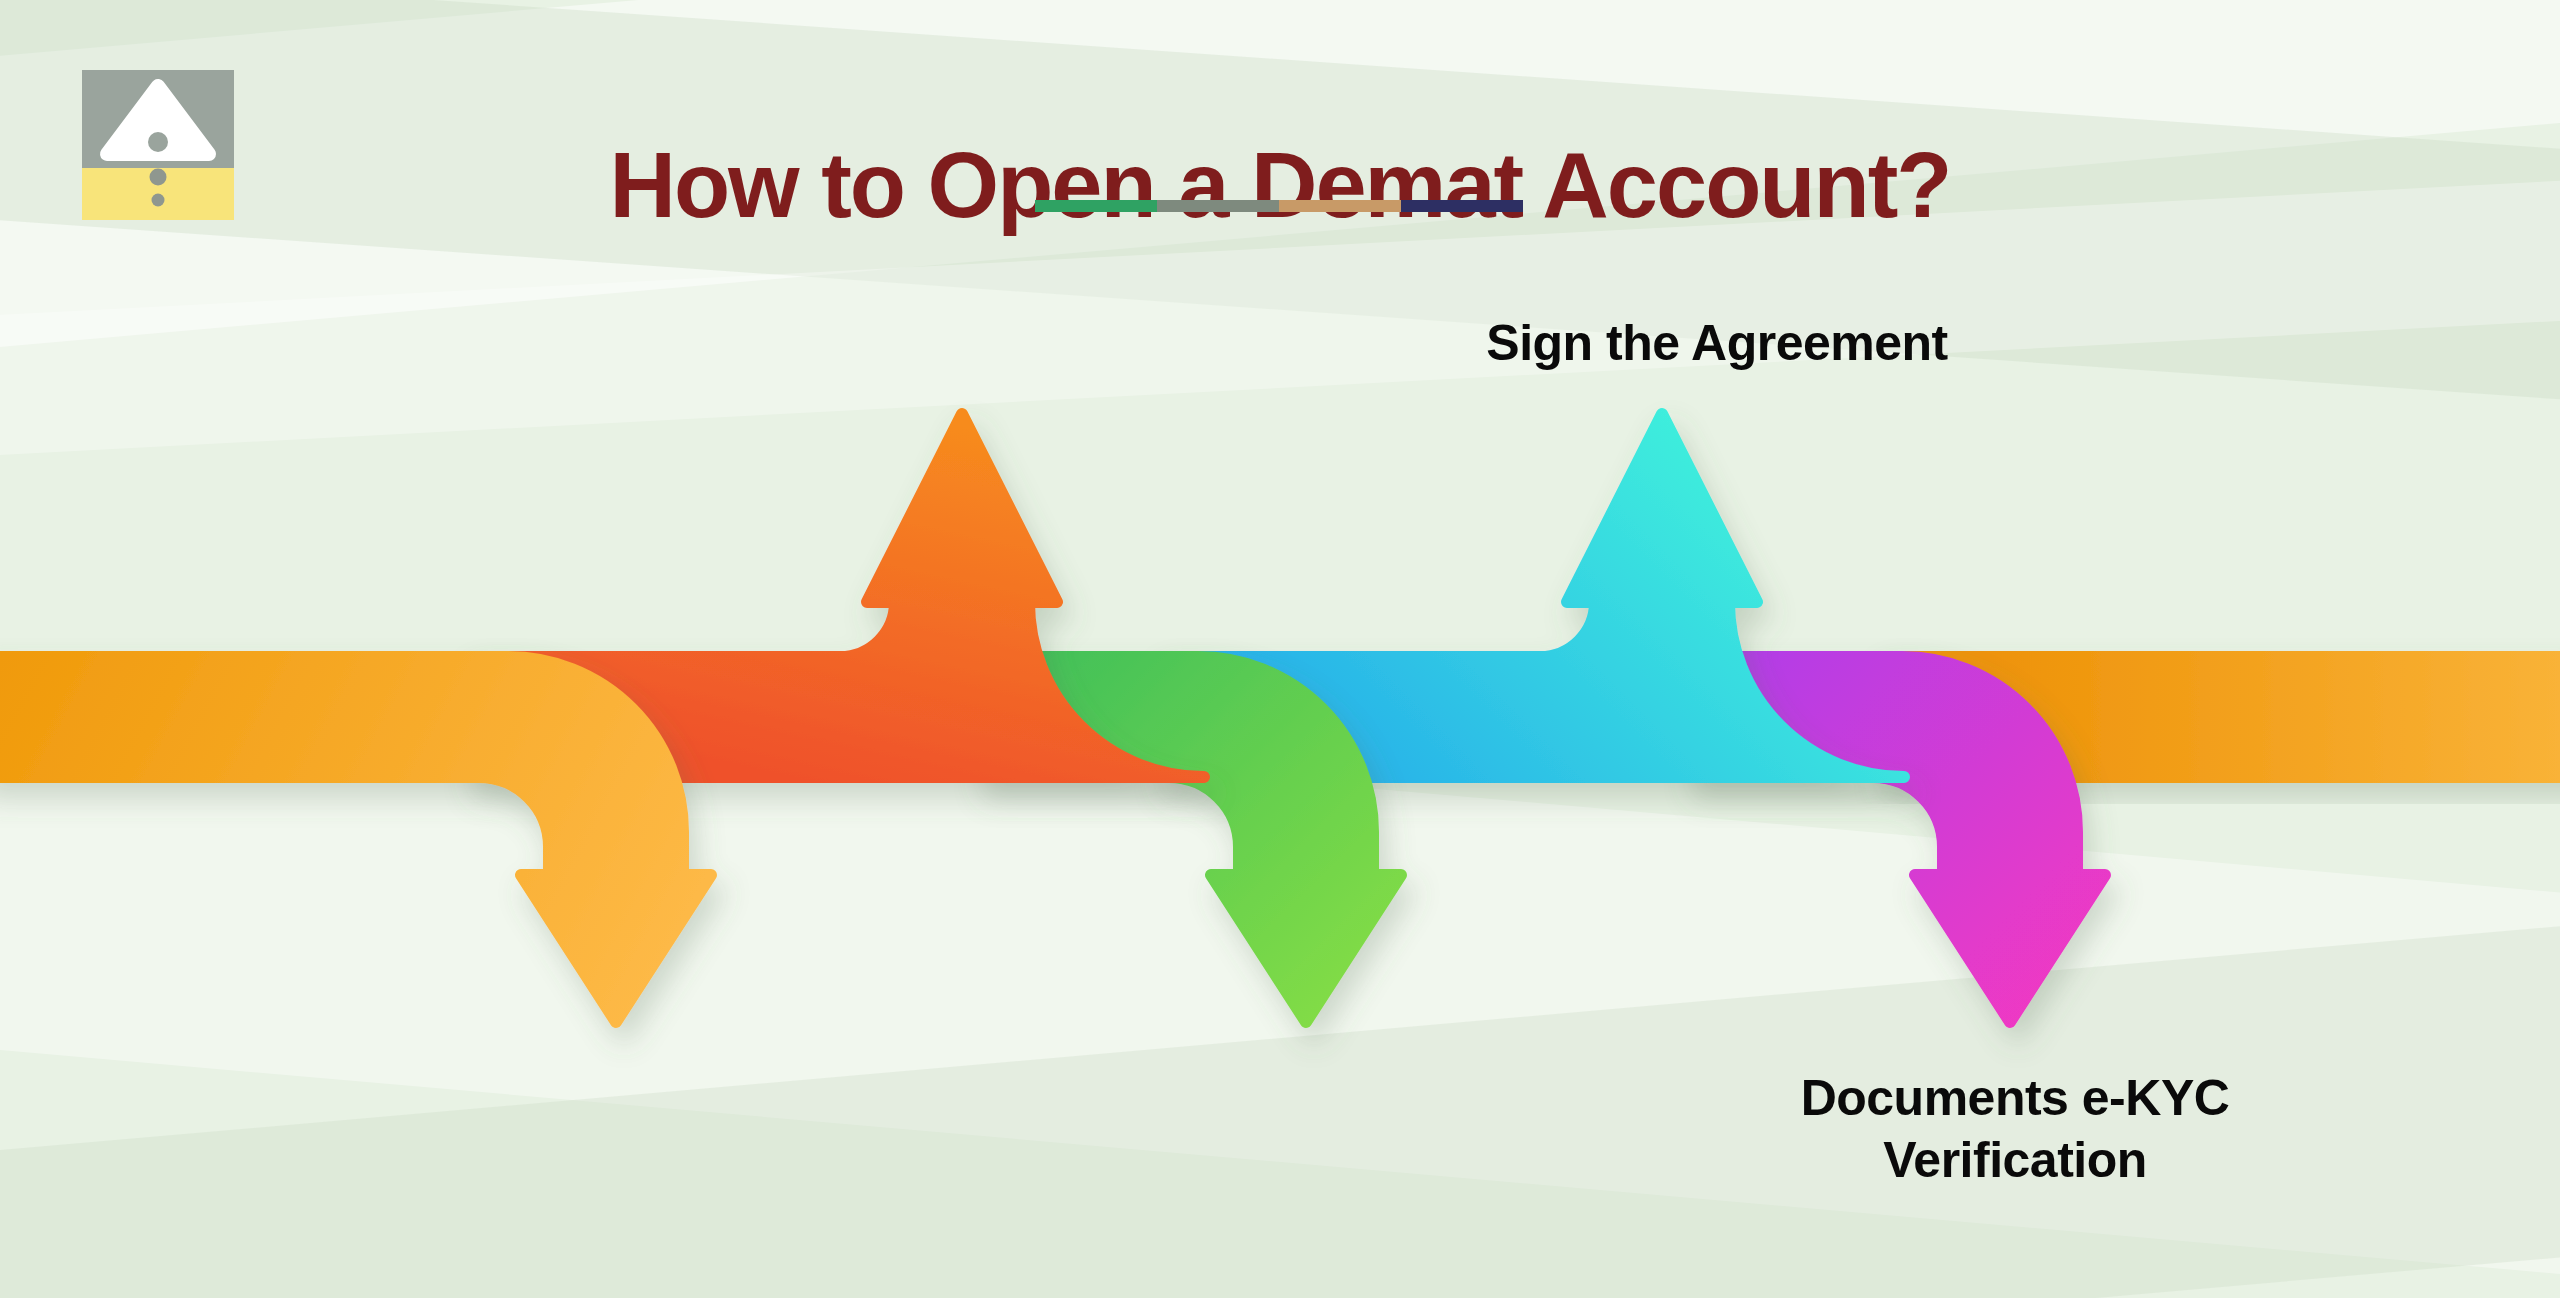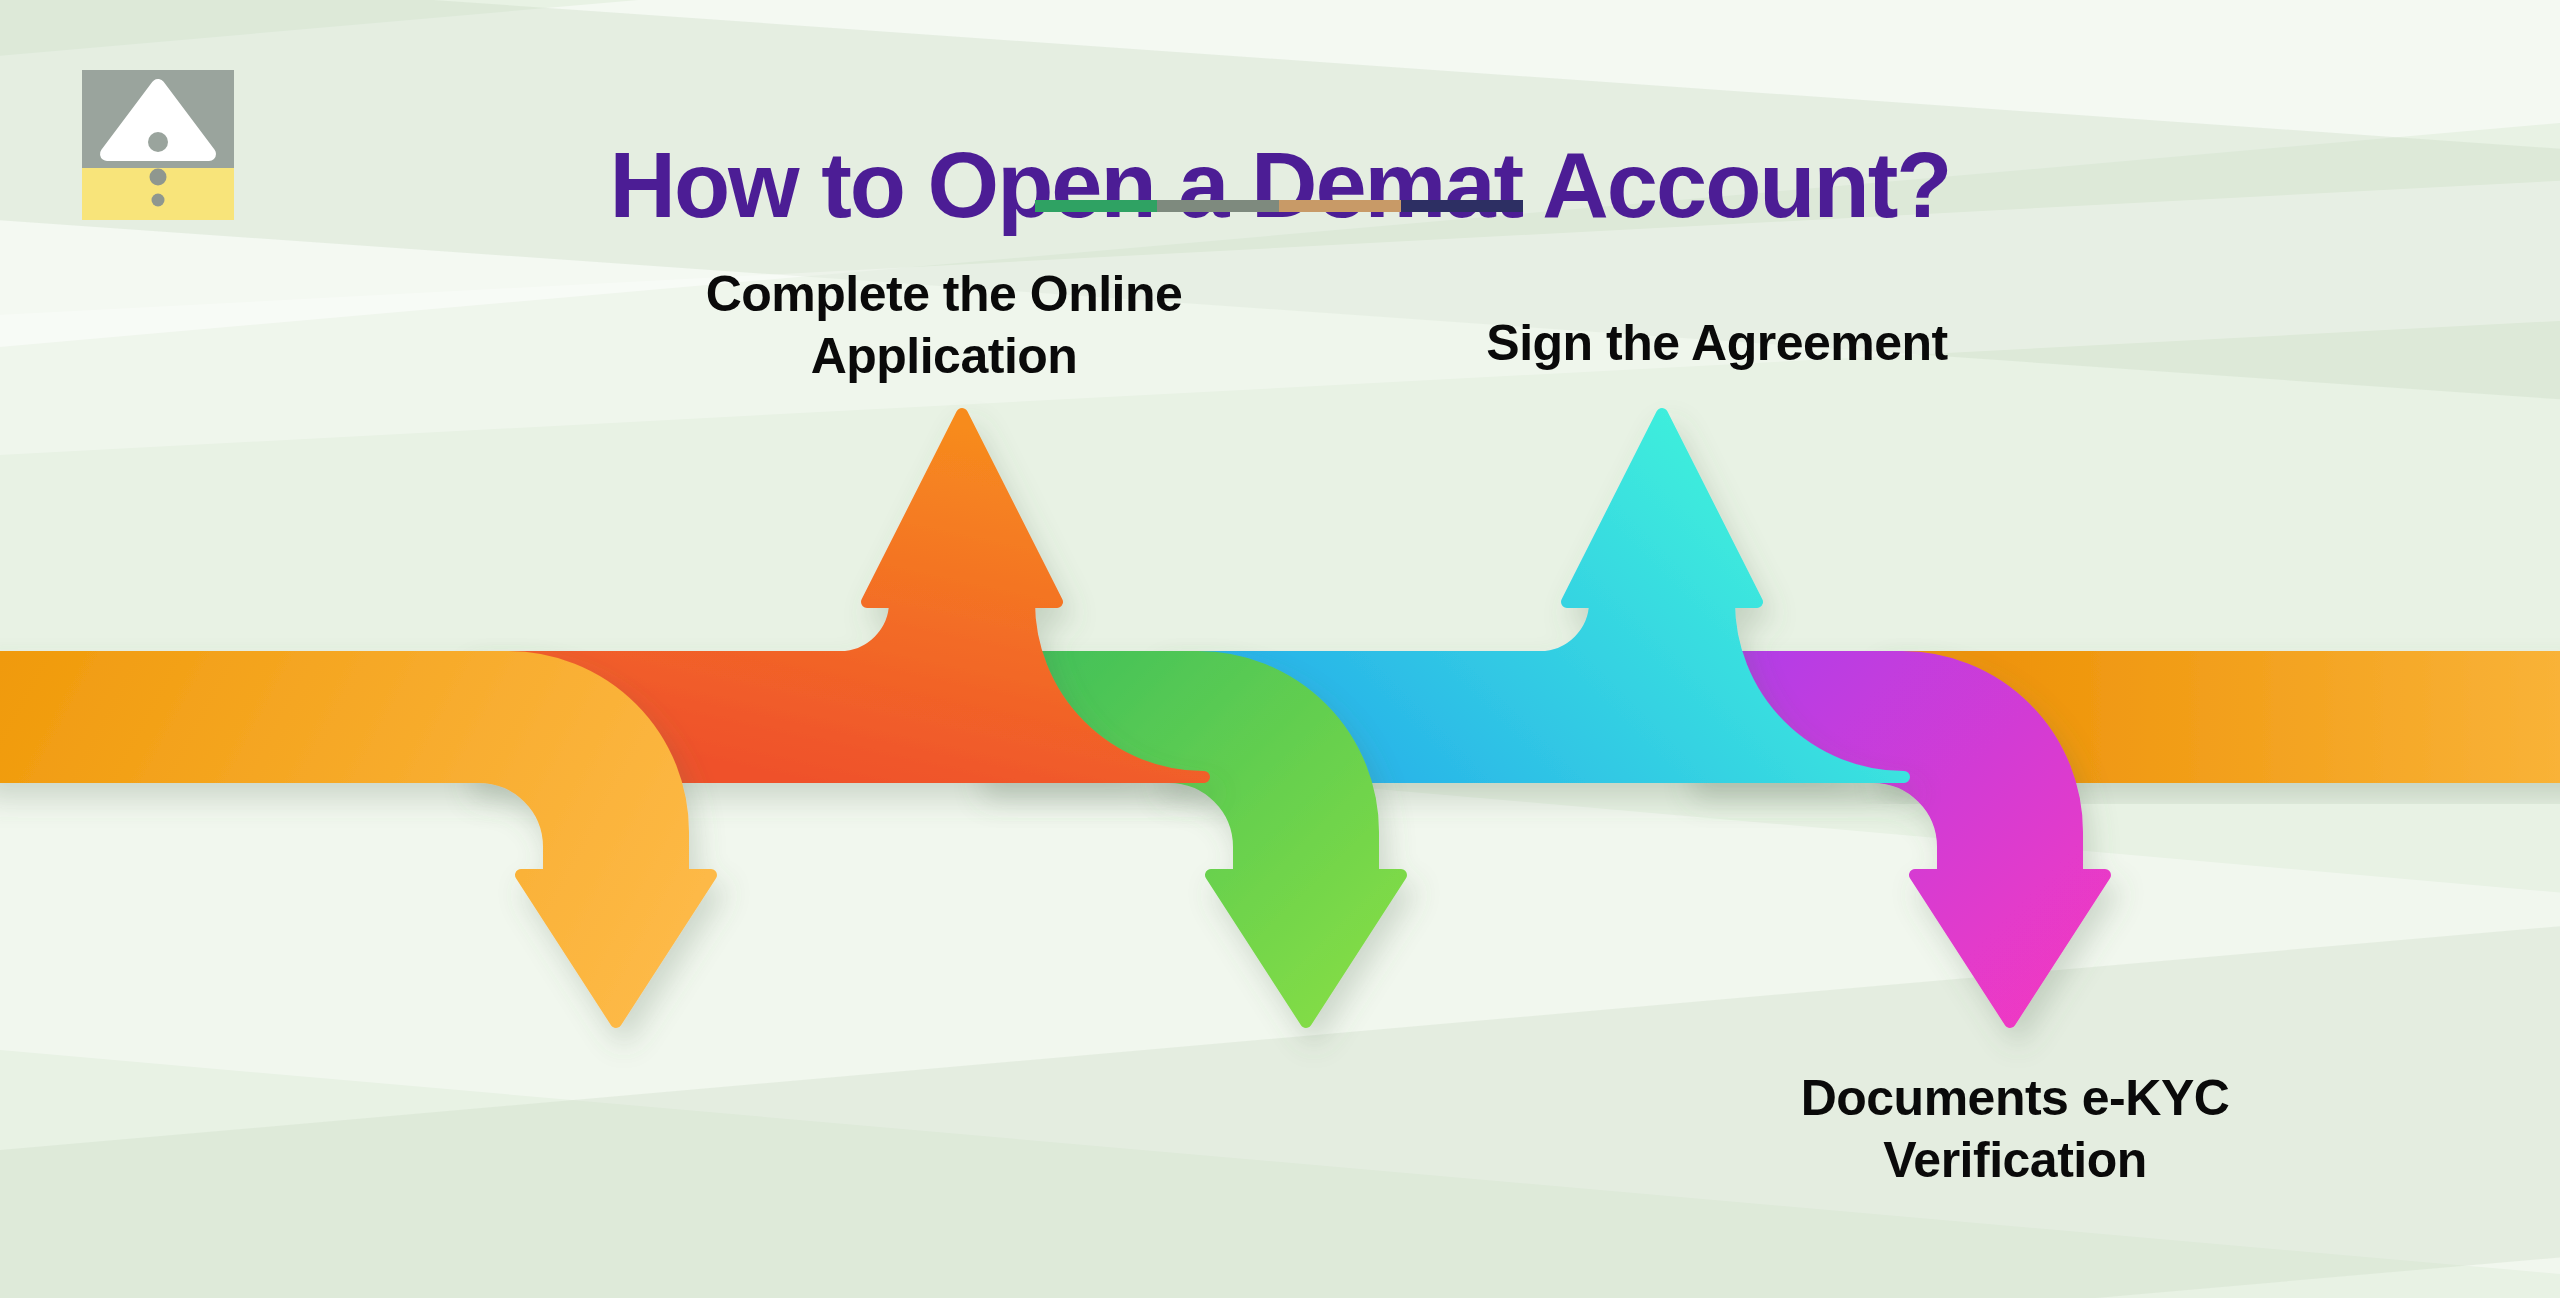--- a/index.html
+++ b/index.html
@@ -15,21 +15,21 @@
   .bg-strip.s1{top:-60px;left:-220px;width:3100px;height:290px;background:rgba(255,255,255,0.50);transform:rotate(-5deg);}
   .bg-strip.s2{top:70px;left:-220px;width:3300px;height:250px;background:rgba(201,219,196,0.35);transform:rotate(4deg);}
   .bg-strip.s3{top:240px;left:-220px;width:3300px;height:140px;background:rgba(255,255,255,0.30);transform:rotate(-3deg);}
   .bg-strip.s4{top:790px;left:-320px;width:3400px;height:380px;background:rgba(255,255,255,0.38);transform:rotate(5deg);}
   .bg-strip.s5{top:1030px;left:-320px;width:3400px;height:330px;background:rgba(201,219,196,0.32);transform:rotate(-5deg);}
 
   .page-title{
     position:absolute;top:68px;left:0;width:100%;
     text-align:center;
     font-size:92px;font-weight:bold;letter-spacing:-2px;
-    color:#4c1d95;line-height:1.2;
+    color:#7f1d1d;line-height:1.2;
   }
   .divider{
     position:absolute;top:200px;left:1035px;width:488px;height:12px;
     display:flex;
   }
   .divider .seg{flex:1 1 25%;height:100%;}
 
   .logo{position:absolute;top:70px;left:82px;width:152px;height:150px;}
 
   .flow-svg{position:absolute;top:0;left:0;}
@@ -112,24 +112,20 @@
 
     <path filter="url(#sh)" fill="url(#g4)" stroke="url(#g4)" stroke-width="12" stroke-linejoin="round" d="M 1160 657 L 1540 657 A 55 55 0 0 0 1595 602 L 1567 602 L 1662 414 L 1757 602 L 1729 602 A 175 175 0 0 0 1904 777 L 1160 777 Z"></path>
 
     <path filter="url(#sh)" fill="url(#g3)" stroke="url(#g3)" stroke-width="12" stroke-linejoin="round" d="M 980 657 L 1198 657 A 175 175 0 0 1 1373 832 L 1373 875 L 1401 875 L 1306 1022 L 1211 875 L 1239 875 L 1239 847 A 70 70 0 0 0 1169 777 L 980 777 Z"></path>
 
     <path filter="url(#sh)" fill="url(#g2)" stroke="url(#g2)" stroke-width="12" stroke-linejoin="round" d="M 470 657 L 840 657 A 55 55 0 0 0 895 602 L 867 602 L 962 414 L 1057 602 L 1029 602 A 175 175 0 0 0 1204 777 L 470 777 Z"></path>
 
     <path filter="url(#sh)" fill="url(#g1)" stroke="url(#g1)" stroke-width="12" stroke-linejoin="round" d="M -20 657 L 508 657 A 175 175 0 0 1 683 832 L 683 875 L 711 875 L 616 1022 L 521 875 L 549 875 L 549 847 A 70 70 0 0 0 479 777 L -20 777 Z"></path>
   </svg>
 
-  <div class="step-label l2">
-    <span class="line">Complete the Online</span>
-    <span class="line">Application</span>
-  </div>
   <div class="step-label l3">
   </div>
   <div class="step-label l4">
     <span class="line">Sign the Agreement</span>
   </div>
   <div class="step-label l5">
     <span class="line">Documents e-KYC</span>
     <span class="line">Verification</span>
   </div>
 

